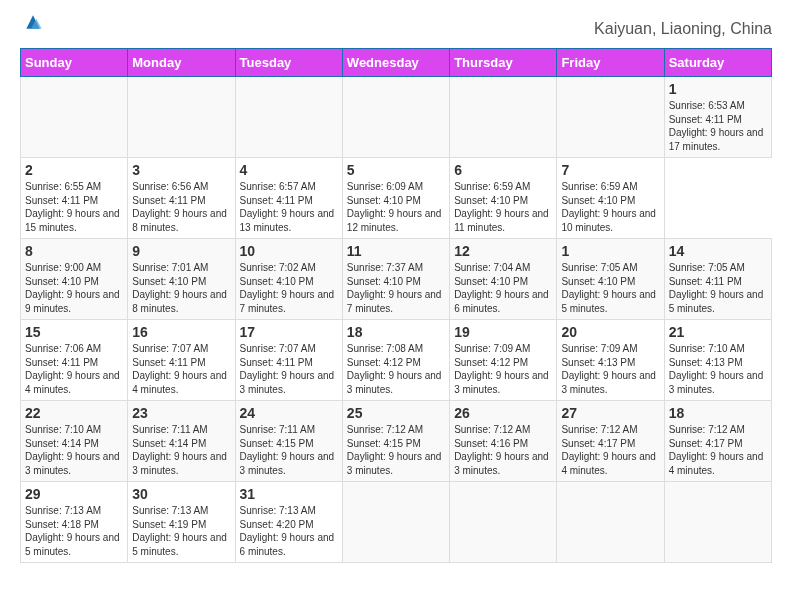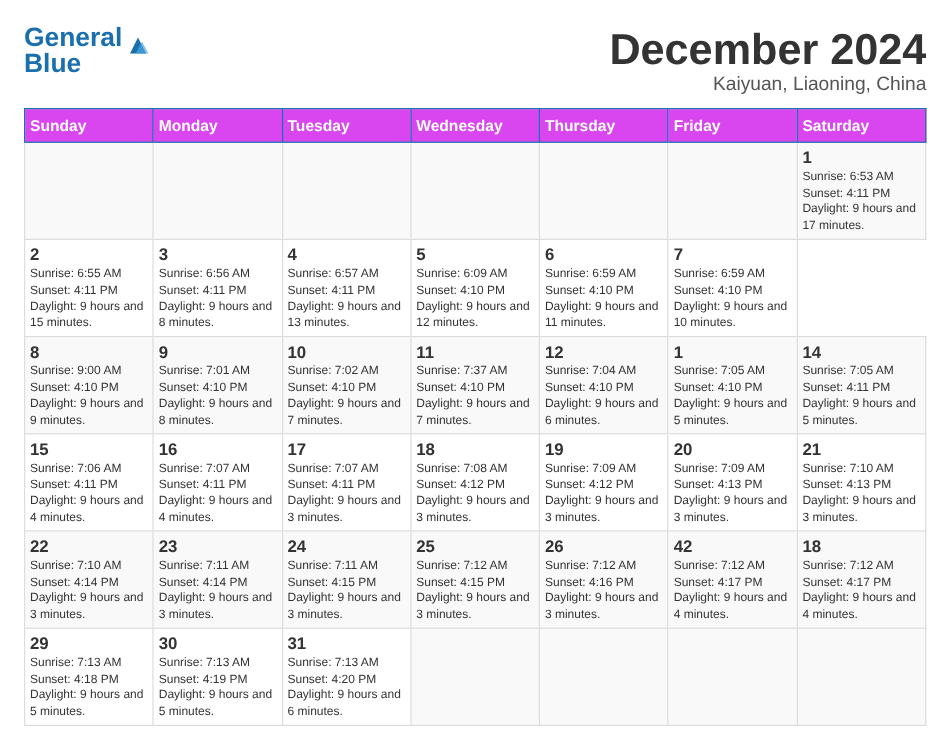--- a/index.html
+++ b/index.html
@@ -92,33 +92,28 @@
       background: #f9f9f9;
     }
   </style>
 </head>
 <body>
 
 <div class="header">
   <div class="logo">
     <div>
       <div style="display:flex;align-items:center;">
-        <span class="logo-text">
-          <span>General</span><br>
-          <span style="color:#1a6faf;font-weight:bold;">Blue</span>
-        </span>
         <svg class="logo-icon" viewBox="0 0 30 30" xmlns="http://www.w3.org/2000/svg" style="margin-left:3px;margin-top:-8px;">
           <polygon points="5,25 15,5 25,25" fill="#1a6faf"></polygon>
           <polygon points="12,25 20,10 28,25" fill="#4da6e0" opacity="0.7"></polygon>
         </svg>
       </div>
     </div>
   </div>
   <div class="title-block">
-    <div class="month-title">December 2024</div>
     <div class="location">Kaiyuan, Liaoning, China</div>
   </div>
 </div>
 
 <table>
   <thead>
     <tr>
     <th>Sunday</th>
         <th>Monday</th>
         <th>Tuesday</th>
@@ -242,21 +237,21 @@
         </td>
         <td>
           <span class="day-num">25</span>
           <div class="day-info"><span>Sunrise: 7:12 AM</span><br><span>Sunset: 4:15 PM</span><br><span>Daylight: 9 hours and 3 minutes.</span></div>
         </td>
         <td>
           <span class="day-num">26</span>
           <div class="day-info"><span>Sunrise: 7:12 AM</span><br><span>Sunset: 4:16 PM</span><br><span>Daylight: 9 hours and 3 minutes.</span></div>
         </td>
         <td>
-          <span class="day-num">42</span>
+          <span class="day-num">27</span>
           <div class="day-info"><span>Sunrise: 7:12 AM</span><br><span>Sunset: 4:17 PM</span><br><span>Daylight: 9 hours and 4 minutes.</span></div>
         </td>
         <td>
           <span class="day-num">18</span>
           <div class="day-info"><span>Sunrise: 7:12 AM</span><br><span>Sunset: 4:17 PM</span><br><span>Daylight: 9 hours and 4 minutes.</span></div>
         </td>
       </tr>
       <tr>
         <td>
           <span class="day-num">29</span>

